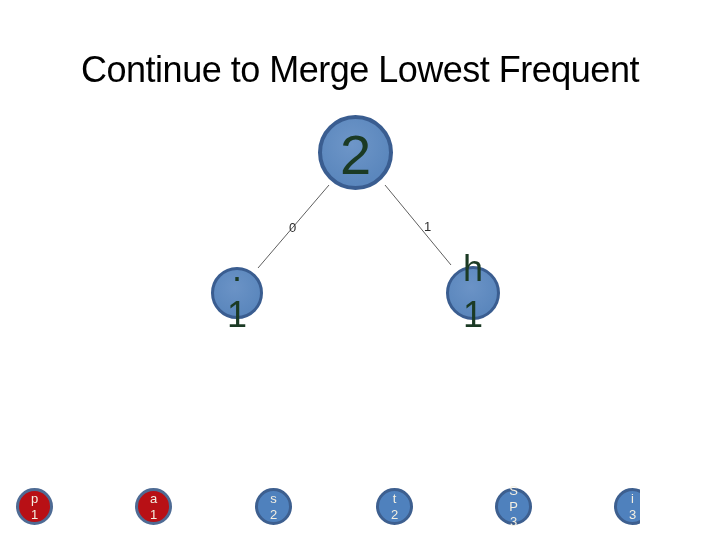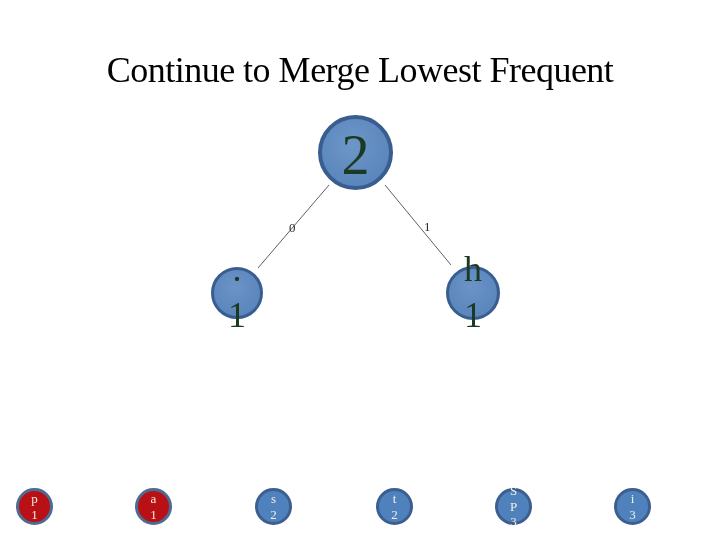--- a/index.html
+++ b/index.html
@@ -1,18 +1,18 @@
 <!DOCTYPE html>
 <html><head>
 <meta charset="utf-8">
 <style>
   html,body{margin:0;padding:0;background:#ffffff;}
   .slide{
     position:relative;width:640px;height:540px;background:#ffffff;
-    font-family:Liberation Serif, serif;overflow:hidden;padding-left:40px;
+    font-family:Liberation Sans, sans-serif;overflow:hidden;
   }
   .title{
     position:absolute;left:0;top:48px;width:720px;text-align:center;
     font-size:36px;line-height:44px;color:#000000;letter-spacing:-0.5px;
     font-weight:500;
   }
   .edges-svg{position:absolute;left:0;top:0;width:720px;height:540px;}
   .edges-svg line{stroke:#5f5f5f;stroke-width:1;}
   .circle{
     position:absolute;border-radius:50%;box-sizing:border-box;

